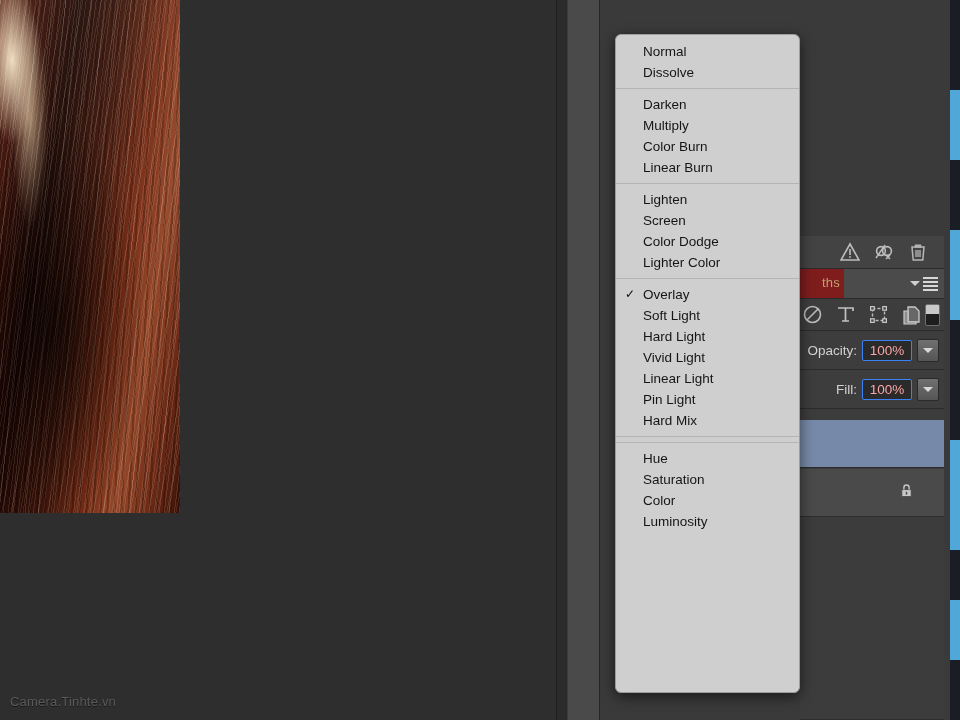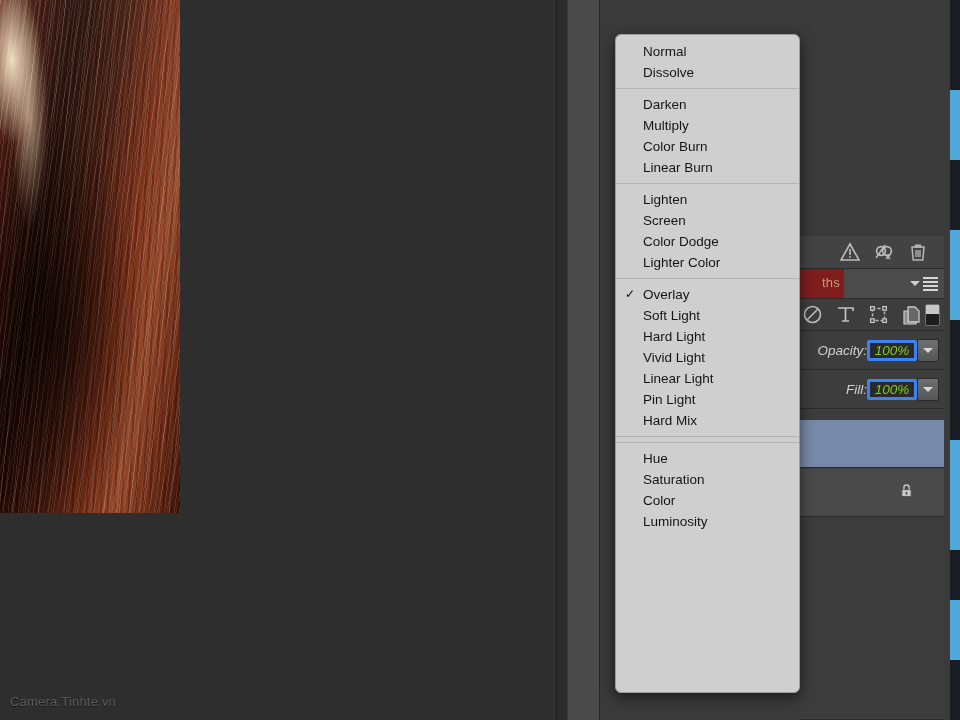--- a/index.html
+++ b/index.html
@@ -77,28 +77,28 @@
   .filter-row .fi { width: 21px; height: 21px; opacity: .86; }
   .toggle-chip {
     position: absolute; right: 4px; top: 5px; width: 15px; height: 22px;
     border: 1px solid #6e6e6e; border-radius: 2px;
     background: linear-gradient(180deg, #c8c8c8 0 45%, #1e1e1e 45% 100%);
   }
 
   .opacity-row, .fill-row {
     position: absolute; left: 0; width: 144px; height: 39px;
     background: #3d3d3d; border-bottom: 1px solid #2b2b2b;
-    display: flex; align-items: center; justify-content: flex-end; padding-right: 5px;  font-style: italic;
+    display: flex; align-items: center; justify-content: flex-end; padding-right: 5px; gap: 5px;
   }
   .opacity-row { top: 95px; }
   .fill-row { top: 134px; }
   .prop-label { color: #d2d2d2; font-size: 13.5px; }
   .prop-field {
-    width: 50px; height: 21px; background: #2a2a2a; border: 3px solid #3b82f6;
-    border-radius: 2px; color: #84cc16; font-size: 13.5px;
+    width: 50px; height: 21px; background: #2a2a2a; border: 1px solid #3b82f6;
+    border-radius: 2px; color: #fca5a5; font-size: 13.5px;
     display: flex; align-items: center; justify-content: center;
   }
   .prop-stepper {
     width: 22px; height: 23px; border: 1px solid #2a2a2a; border-radius: 2px;
     background: linear-gradient(180deg, #707070, #555);
     display: flex; align-items: center; justify-content: center;
   }
   .stepper-caret { width: 0; height: 0; border-left: 5px solid transparent; border-right: 5px solid transparent; border-top: 5px solid #d8d8d8; }
 
   .layer-row {

